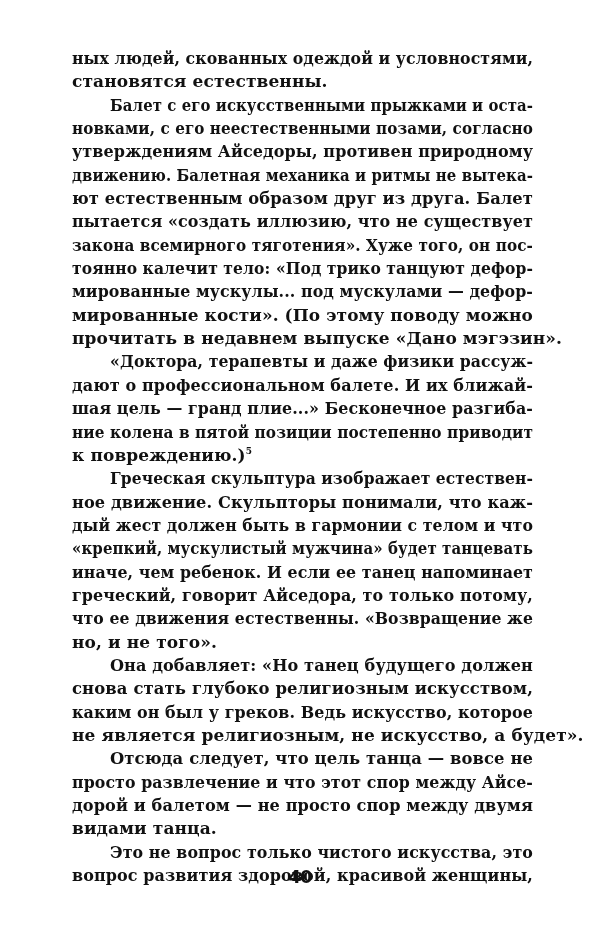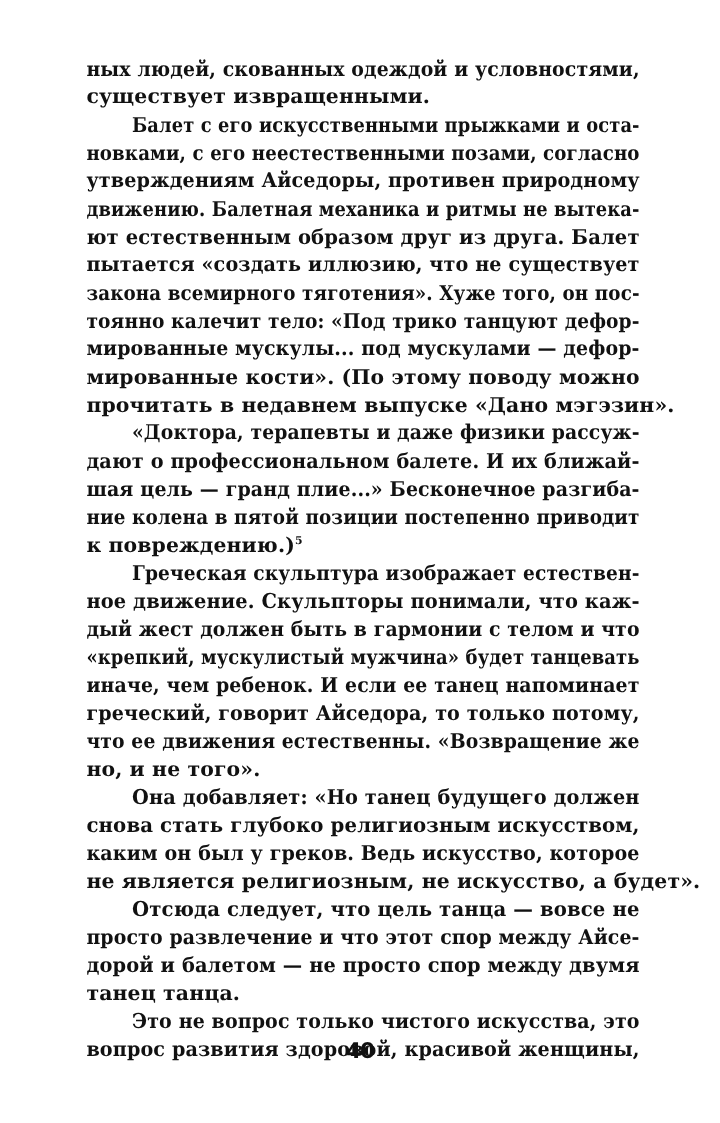--- a/index.html
+++ b/index.html
@@ -21,21 +21,21 @@
     position: absolute; left: 0; width: 600px; top: 866px;
     text-align: center; font-family: "DejaVu Sans", sans-serif;
     font-weight: bold; font-size: 18px; color: #111111; letter-spacing: -1px;
   }
 </style>
 </head>
 <body>
 
 <div class="page" id="page-body">
     <span class="line"><span style="display: inline-block; transform-origin: left center; transform: scaleX(0.925703);">ных людей, скованных одеждой и условностями,</span></span>
-    <span class="line last"><span>существует извращенными.</span></span>
+    <span class="line last"><span>становятся естественны.</span></span>
     <span class="line indent"><span style="display: inline-block; transform-origin: left center; transform: scaleX(0.875748);">Балет с его искусственными прыжками и оста-</span></span>
     <span class="line"><span style="display: inline-block; transform-origin: left center; transform: scaleX(0.893113);">новками, с его неестественными позами, согласно</span></span>
     <span class="line"><span style="display: inline-block; transform-origin: left center; transform: scaleX(0.941717);">утверждениям Айседоры, противен природному</span></span>
     <span class="line"><span style="display: inline-block; transform-origin: left center; transform: scaleX(0.877286);">движению. Балетная механика и ритмы не вытека-</span></span>
     <span class="line"><span style="display: inline-block; transform-origin: left center; transform: scaleX(0.957549);">ют естественным образом друг из друга. Балет</span></span>
     <span class="line"><span style="display: inline-block; transform-origin: left center; transform: scaleX(0.939588);">пытается «создать иллюзию, что не существует</span></span>
     <span class="line"><span style="display: inline-block; transform-origin: left center; transform: scaleX(0.896969);">закона всемирного тяготения». Хуже того, он пос-</span></span>
     <span class="line"><span style="display: inline-block; transform-origin: left center; transform: scaleX(0.913663);">тоянно калечит тело: «Под трико танцуют дефор-</span></span>
     <span class="line"><span style="display: inline-block; transform-origin: left center; transform: scaleX(0.930344);">мированные мускулы... под мускулами — дефор-</span></span>
     <span class="line"><span style="display: inline-block; transform-origin: left center; transform: scaleX(0.995613);">мированные кости». (По этому поводу можно</span></span>
@@ -53,17 +53,17 @@
     <span class="line"><span style="display: inline-block; transform-origin: left center; transform: scaleX(0.937945);">греческий, говорит Айседора, то только потому,</span></span>
     <span class="line"><span style="display: inline-block; transform-origin: left center; transform: scaleX(0.92177);">что ее движения естественны. «Возвращение же</span></span>
     <span class="line last"><span>но, и не того».</span></span>
     <span class="line indent"><span style="display: inline-block; transform-origin: left center; transform: scaleX(0.946838);">Она добавляет: «Но танец будущего должен</span></span>
     <span class="line"><span style="display: inline-block; transform-origin: left center; transform: scaleX(0.967566);">снова стать глубоко религиозным искусством,</span></span>
     <span class="line"><span style="display: inline-block; transform-origin: left center; transform: scaleX(0.93607);">каким он был у греков. Ведь искусство, которое</span></span>
     <span class="line last"><span>не является религиозным, не искусство, а будет».</span></span>
     <span class="line indent"><span style="display: inline-block; transform-origin: left center; transform: scaleX(0.963965);">Отсюда следует, что цель танца — вовсе не</span></span>
     <span class="line"><span style="display: inline-block; transform-origin: left center; transform: scaleX(0.928003);">просто развлечение и что этот спор между Айсе-</span></span>
     <span class="line"><span style="display: inline-block; transform-origin: left center; transform: scaleX(0.95024);">дорой и балетом — не просто спор между двумя</span></span>
-    <span class="line last"><span>танец танца.</span></span>
+    <span class="line last"><span>видами танца.</span></span>
     <span class="line indent"><span style="display: inline-block; transform-origin: left center; transform: scaleX(0.931686);">Это не вопрос только чистого искусства, это</span></span>
     <span class="line"><span style="display: inline-block; transform-origin: left center; transform: scaleX(0.940486);">вопрос развития здоровой, красивой женщины,</span></span>
   </div>
 <div class="page-number">40</div>
 
 </body></html>

